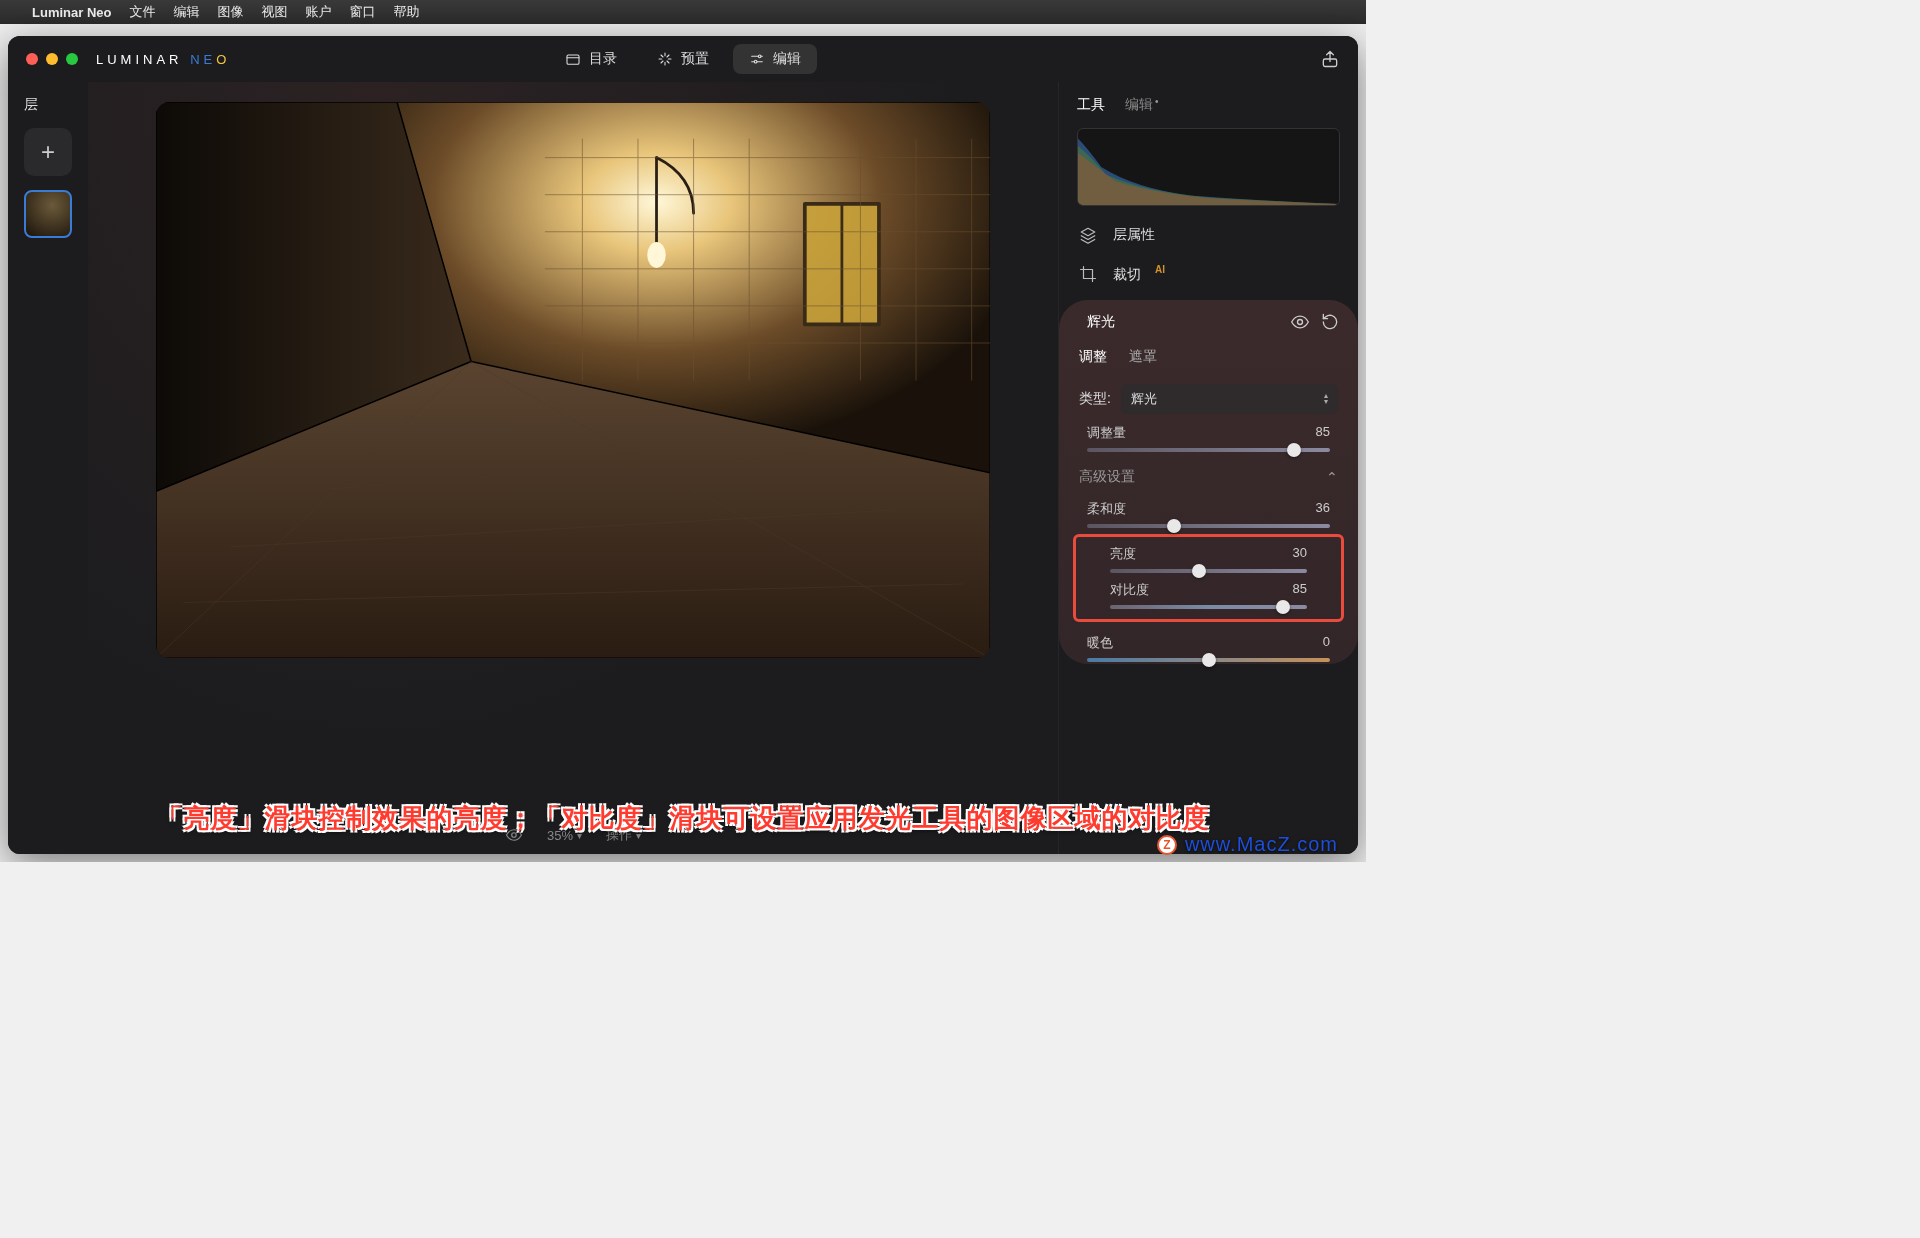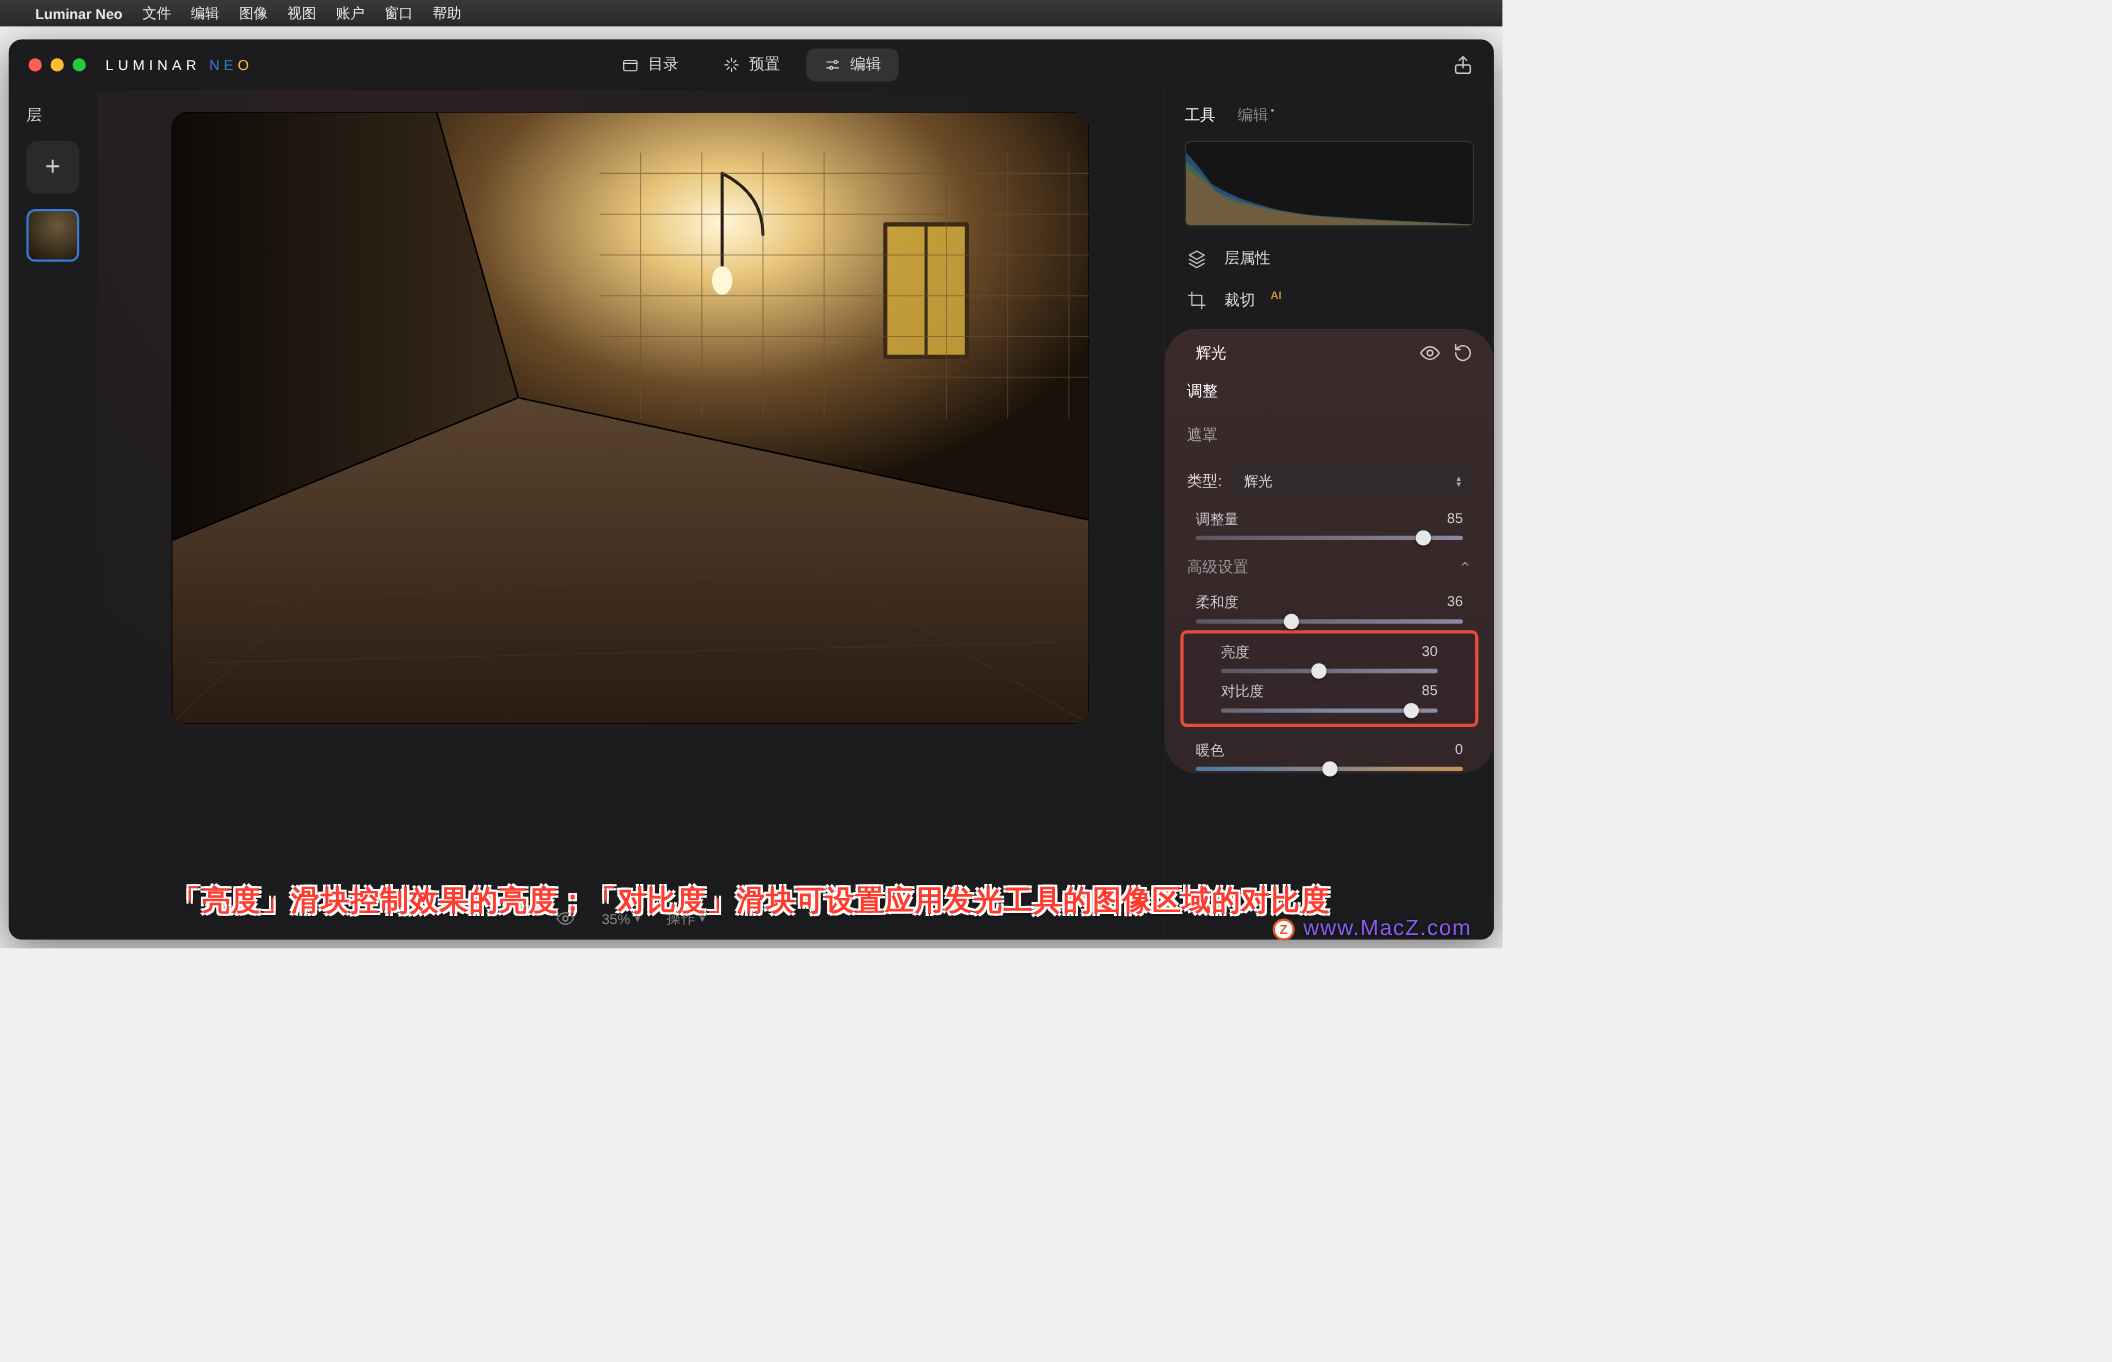--- a/index.html
+++ b/index.html
@@ -61,21 +61,21 @@
 .tool-row { display: flex; align-items: center; gap: 16px; padding: 10px 20px; color: #ddd; }
 .tool-row .ti { width: 18px; height: 18px; display: inline-flex; align-items: center; justify-content: center; color: #bbb; }
 .ai-badge { color: #d4922a; font-size: 10px; font-weight: 600; margin-left: 14px; vertical-align: super; }
 
 
 .glow-panel { margin-top: 6px; background: linear-gradient(#3b2a2c, #332628); border-radius: 29px; }
 .glow-head { display: flex; align-items: center; padding: 12px 18px; gap: 10px; }
 .glow-head .title { color: #fff; font-weight: 500; }
 .glow-head .spacer { flex: 1; }
 .glow-head .hico { width: 20px; height: 20px; color: #ccc; }
-.glow-subtabs { display: flex; gap: 22px; padding: 4px 20px 10px; flex-direction: column; }
+.glow-subtabs { display: flex; gap: 22px; padding: 4px 20px 10px; }
 .glow-subtabs .st { color: #aaa; }
 .glow-subtabs .st.active { color: #fff; }
 
 .type-row { display: flex; align-items: center; gap: 10px; padding: 8px 20px 4px; }
 .type-select { flex: 1; background: #2f2a2c; border-radius: 6px; padding: 6px 10px; display: flex; justify-content: space-between; align-items: center; color: #ddd; font-size: 13px; }
 .sel-chevs { display: flex; flex-direction: column; line-height: 6px; font-size: 8px; color: #aaa; }
 
 .slider-row { padding: 6px 28px 2px; }
 .slider-row .sr-top { display: flex; justify-content: space-between; font-size: 13px; color: #ccc; margin-bottom: 6px; }
 .slider-track { position: relative; height: 4px; border-radius: 2px; background: linear-gradient(90deg, #5a5560, #8b8aa0); }
@@ -87,21 +87,21 @@
 .adv-head .chev { transform: rotate(180deg); display: inline-block; }
 
 .highlight-box { border: 3px solid #e94b3c; border-radius: 6px; margin: 4px 14px 6px; padding: 2px 6px 8px; }
 
 .film-row { padding: 10px 20px; display: flex; align-items: center; gap: 10px; color: #ccc; opacity: .6; }
 
 
 .annotation { position: absolute; bottom: 26px; left: 50%; transform: translateX(-50%); font-size: 26px; font-weight: 700; color: #ff3b2f; text-shadow: -2px -2px 0 #fff, 2px -2px 0 #fff, -2px 2px 0 #fff, 2px 2px 0 #fff, 0 3px 4px rgba(0,0,0,.6); white-space: nowrap; pointer-events: none; letter-spacing: 1px; }
 .watermark { position: absolute; bottom: 6px; right: 28px; display: flex; align-items: center; gap: 8px; pointer-events: none; }
 .watermark .badge { width: 20px; height: 20px; border-radius: 50%; background: #fff; color: #e5552e; font-weight: 700; font-size: 12px; display: flex; align-items: center; justify-content: center; border: 2px solid #e5552e; }
-.watermark .txt { color: #8b5cf6; font-size: 20px; font-weight: 500; text-shadow: 0 1px 3px rgba(0,0,0,.8); letter-spacing: 1px; }
+.watermark .txt { color: #1d4ed8; font-size: 20px; font-weight: 500; text-shadow: 0 1px 3px rgba(0,0,0,.8); letter-spacing: 1px; }
 
 
 svg { stroke: currentColor; fill: none; stroke-width: 1.6; stroke-linecap: round; stroke-linejoin: round; }
 </style>
 </head>
 <body>
 
 <div class="mac-menubar">
   <span class="apple"></span>
   <span class="appname">Luminar Neo</span>

